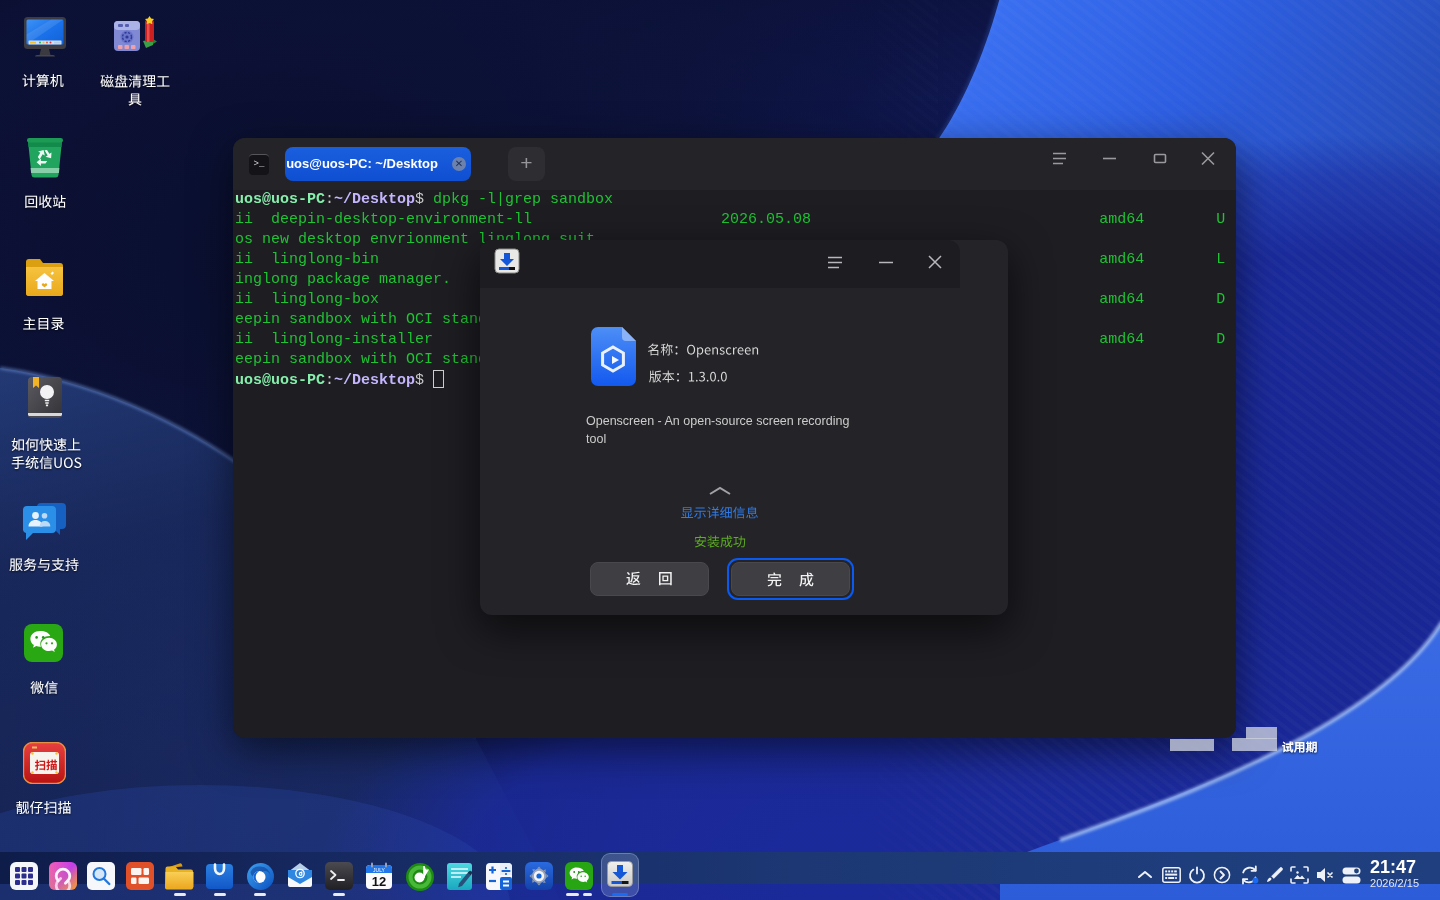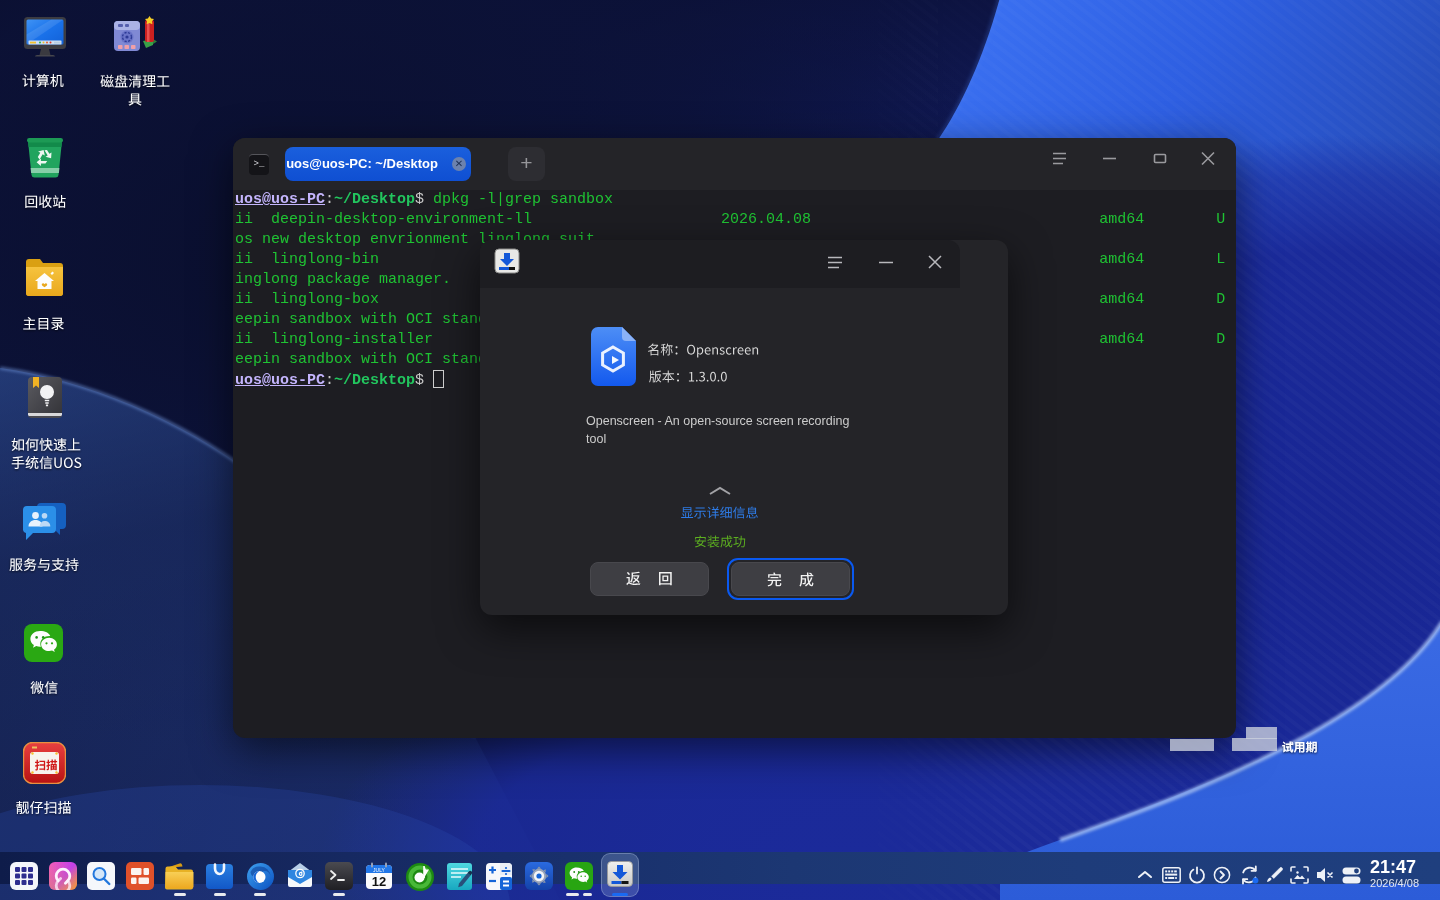--- a/index.html
+++ b/index.html
@@ -12,21 +12,21 @@
   #termbar{position:absolute;left:0;top:0;width:1003px;height:52px;background:#242428;border-radius:12px 12px 0 0;}
   #termtab{position:absolute;left:52px;top:9px;width:186px;height:34px;border-radius:8px;box-sizing:border-box;padding-right:32px;
     background:linear-gradient(#1a5fdd,#0f4fd2);color:#fff;font-size:13px;font-weight:bold;
     line-height:34px;text-align:center;}
   #tabx{position:absolute;right:5px;top:10px;width:14px;height:14px;border-radius:7px;background:#6c82ad;
     color:#1c2f52;font-size:10px;line-height:14px;text-align:center;font-weight:normal;}
   #termplus{position:absolute;left:275px;top:9px;width:37px;height:34px;border-radius:8px;background:#2d2d32;
     color:#96969a;font-size:21px;font-weight:normal;line-height:32px;text-align:center;}
   pre.term{position:absolute;left:2px;top:52px;margin:0;font-family:"Liberation Mono",monospace;
     font-size:15px;line-height:20px;color:#d8d8d8;}
-  .g{color:#1fc333;} .ol{color:#c4b5fd;font-weight:bold;text-decoration:underline;} .bl{color:#22c55e;font-weight:bold;} .wh{color:#c8c8c8;}
+  .g{color:#1fc333;} .ol{color:#86efac;font-weight:bold;} .bl{color:#c4b5fd;font-weight:bold;} .wh{color:#c8c8c8;}
   
   #dlg{position:absolute;left:480px;top:240px;width:528px;height:375px;border-radius:12px;
     background:#242428;box-shadow:0 14px 40px rgba(0,0,0,.6);}
   #dlgbar{position:absolute;left:0;top:0;width:480px;height:48px;background:#1d1d21;border-radius:12px 12px 0 0;}
   .btn{position:absolute;width:119px;height:34px;border-radius:8px;background:#3e3e43;border:1px solid #48484d;
     box-sizing:border-box;color:#f0f0f0;font-size:15px;text-align:center;line-height:32px;letter-spacing:9px;text-indent:9px;}
   
   #bar{position:absolute;left:0;top:852px;width:1440px;height:32px;
     background:linear-gradient(90deg,#0e1c4a 0%,#15265c 18%,#182e6a 35%,#1c3773 55%,#1e3c7a 75%,#1f3f7e 100%);}
   .tbi{position:absolute;top:10px;}
@@ -293,21 +293,21 @@
       <svg class="abs" style="left:819px;top:0" width="184" height="52">
         <g stroke="#9a9a9e" stroke-width="1.6" fill="none">
           <path d="M1,15.5 h13 M1,20.5 h13 M1,25.5 h10"></path>
           <path d="M51,20.5 h13"></path>
           <rect x="102.5" y="16.5" width="11" height="8" rx="1"></rect>
           <path d="M150,14.5 l12,12 M162,14.5 l-12,12"></path>
         </g>
       </svg>
     </div>
     <pre class="term"><span class="ol">uos@uos-PC</span><span class="wh">:</span><span class="bl">~/Desktop</span><span class="wh">$ </span><span class="g">dpkg -l|grep sandbox</span>
-<span class="g">ii  deepin-desktop-environment-ll                     2026.04.08                                amd64        U</span>
+<span class="g">ii  deepin-desktop-environment-ll                     2026.05.08                                amd64        U</span>
 <span class="g">os new desktop envrionment linglong suit.</span>
 <span class="g">ii  linglong-bin                                      1.9.7-1                                   amd64        L</span>
 <span class="g">inglong package manager.</span>
 <span class="g">ii  linglong-box                                      1.9.7-1                                   amd64        D</span>
 <span class="g">eepin sandbox with OCI standard.</span>
 <span class="g">ii  linglong-installer                                1.9.7-1                                   amd64        D</span>
 <span class="g">eepin sandbox with OCI standard.</span>
 <span class="ol">uos@uos-PC</span><span class="wh">:</span><span class="bl">~/Desktop</span><span class="wh">$ </span><span style="display:inline-block;width:9px;height:16px;border:1.5px solid #cfcfcf;vertical-align:-4px;"></span></pre>
   </div>
 
@@ -618,15 +618,15 @@
     </svg>
     <svg class="abs" style="left:1341px;top:13px" width="21" height="21" viewBox="0 0 21 21">
       <rect x="1.5" y="2.5" width="18" height="7" rx="3.5" fill="#eef1f7"></rect>
       <circle cx="15.5" cy="6" r="2.4" fill="#20407e"></circle>
       <rect x="1.5" y="11.5" width="18" height="7" rx="3.5" fill="#eef1f7"></rect>
       <circle cx="5.5" cy="15" r="2.4" fill="#eef1f7"></circle>
     </svg>
   </div>
   <div id="clock">
       <div class="t">21:47</div>
-      <div class="d">2026/4/08</div>
+      <div class="d">2026/2/15</div>
     </div>
 </div>
 
 </body></html>

